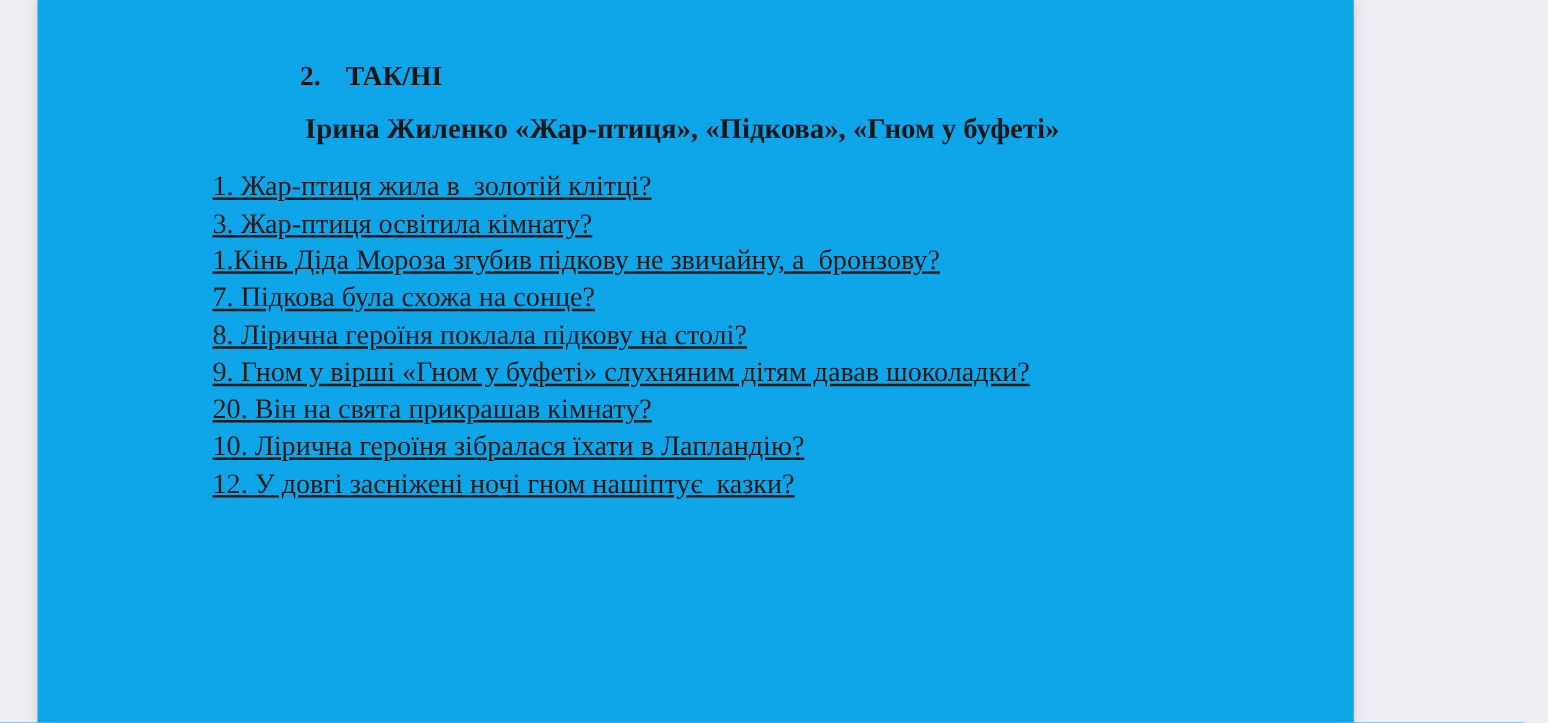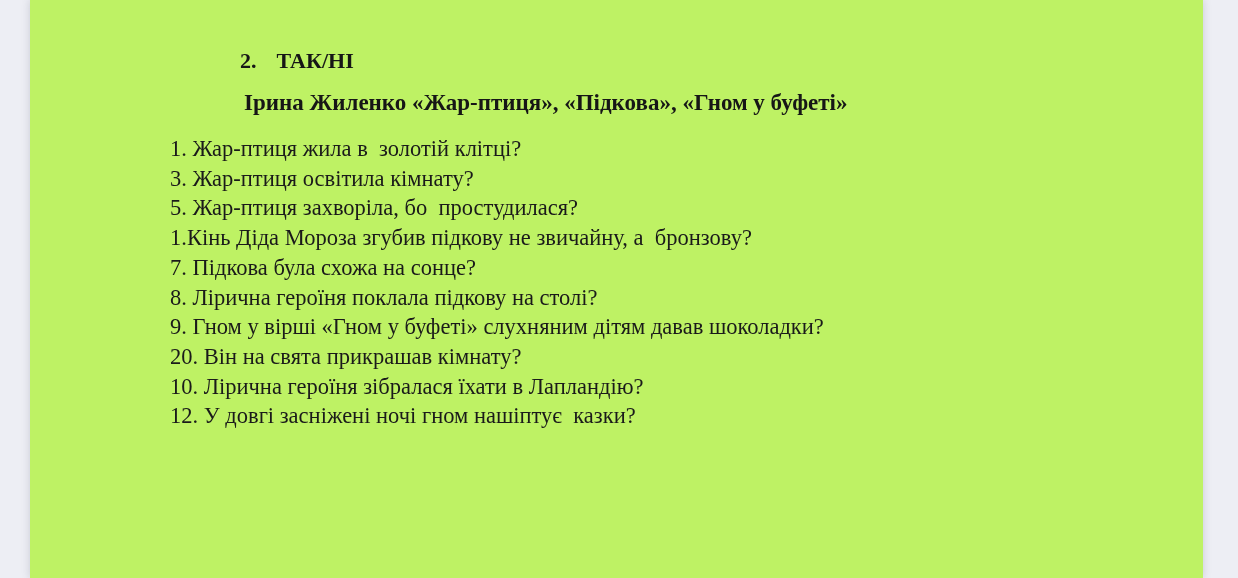--- a/index.html
+++ b/index.html
@@ -15,23 +15,23 @@
     position: relative;
   }
   .viewer {
     position: absolute;
     inset: 0;
   }
   .page {
     position: absolute;
     left: 30px;
     top: 0;
-    width: 1173px;
+    width: 1053px;
     height: 578px;
-    background: #bef264;
+    background: #0ea5e9;
     box-shadow: 0 0 8px rgba(70, 75, 100, 0.22);
   }
   .heading {
     position: absolute;
     top: 16px;
     left: 177px;
     font-size: 22px;
     line-height: 30px;
     font-weight: bold;
     color: #161616;
@@ -54,38 +54,38 @@
   .questions {
     position: absolute;
     top: 134px;
     left: 140px;
     font-size: 22.5px;
     line-height: 29.7px;
     color: #1a1a1a;
   }
   .q-line {
     white-space: pre-wrap;
+    text-decoration: underline;
   }
 </style>
 </head>
 <body>
 
 <div class="viewer">
   <div class="page">
 
     <div class="heading">
       <span class="num">2.</span><span>ТАК/НІ</span>
     </div>
 
     <div class="subtitle">Ірина Жиленко «Жар-птиця», «Підкова», «Гном у буфеті»</div>
 
     <div class="questions">
       <div class="q-line">1. Жар-птиця жила в  золотій клітці?</div>
       <div class="q-line">3. Жар-птиця освітила кімнату?</div>
-      <div class="q-line">5. Жар-птиця захворіла, бо  простудилася?</div>
       <div class="q-line">1.Кінь Діда Мороза згубив підкову не звичайну, а  бронзову?</div>
       <div class="q-line">7. Підкова була схожа на сонце?</div>
       <div class="q-line">8. Лірична героїня поклала підкову на столі?</div>
       <div class="q-line">9. Гном у вірші «Гном у буфеті» слухняним дітям давав шоколадки?</div>
       <div class="q-line">20. Він на свята прикрашав кімнату?</div>
       <div class="q-line">10. Лірична героїня зібралася їхати в Лапландію?</div>
       <div class="q-line">12. У довгі засніжені ночі гном нашіптує  казки?</div>
     </div>
 
   </div>

